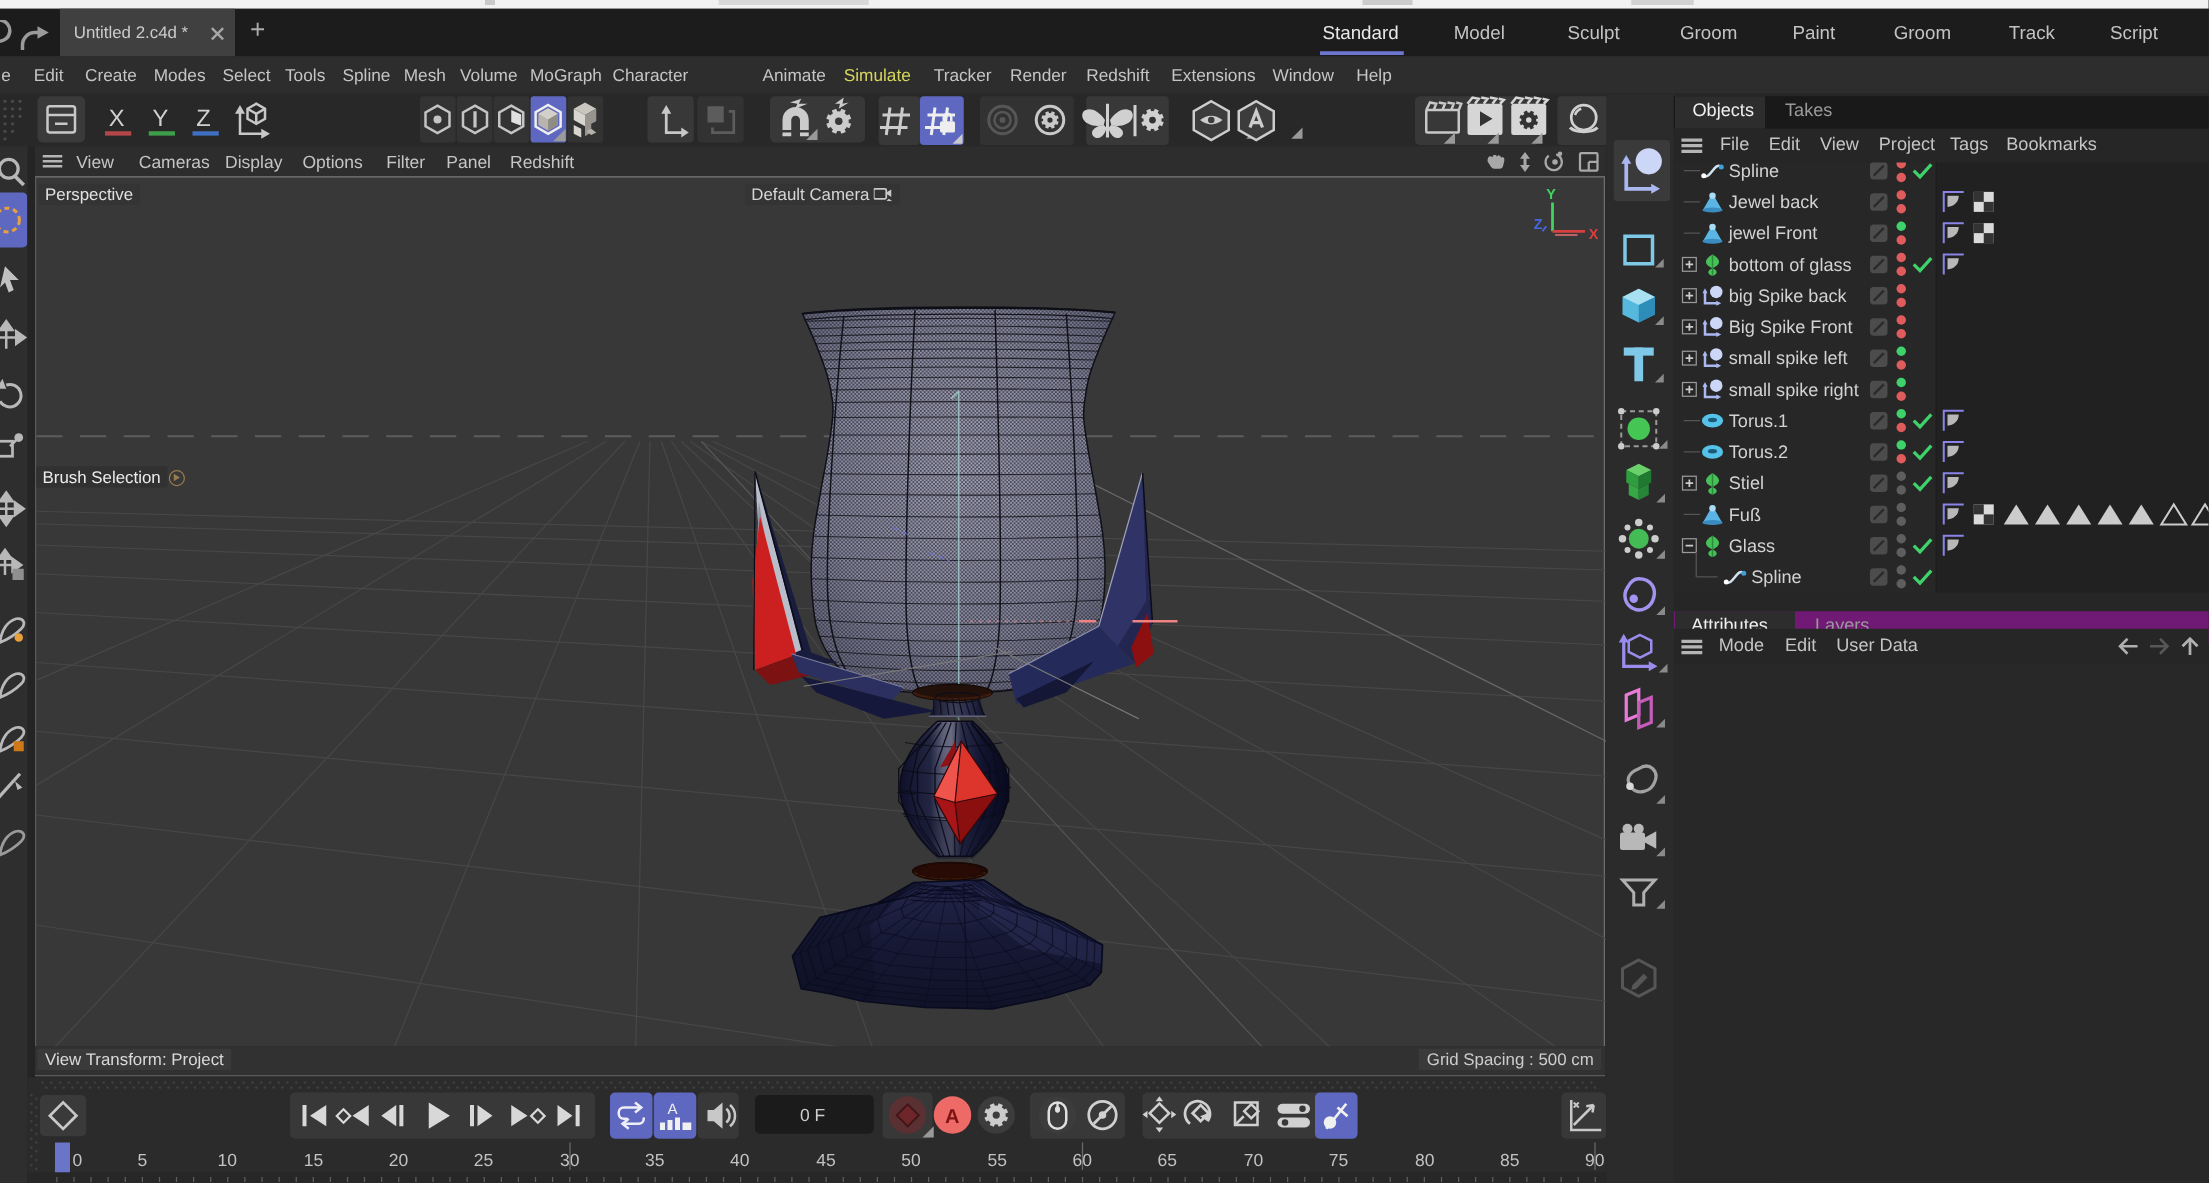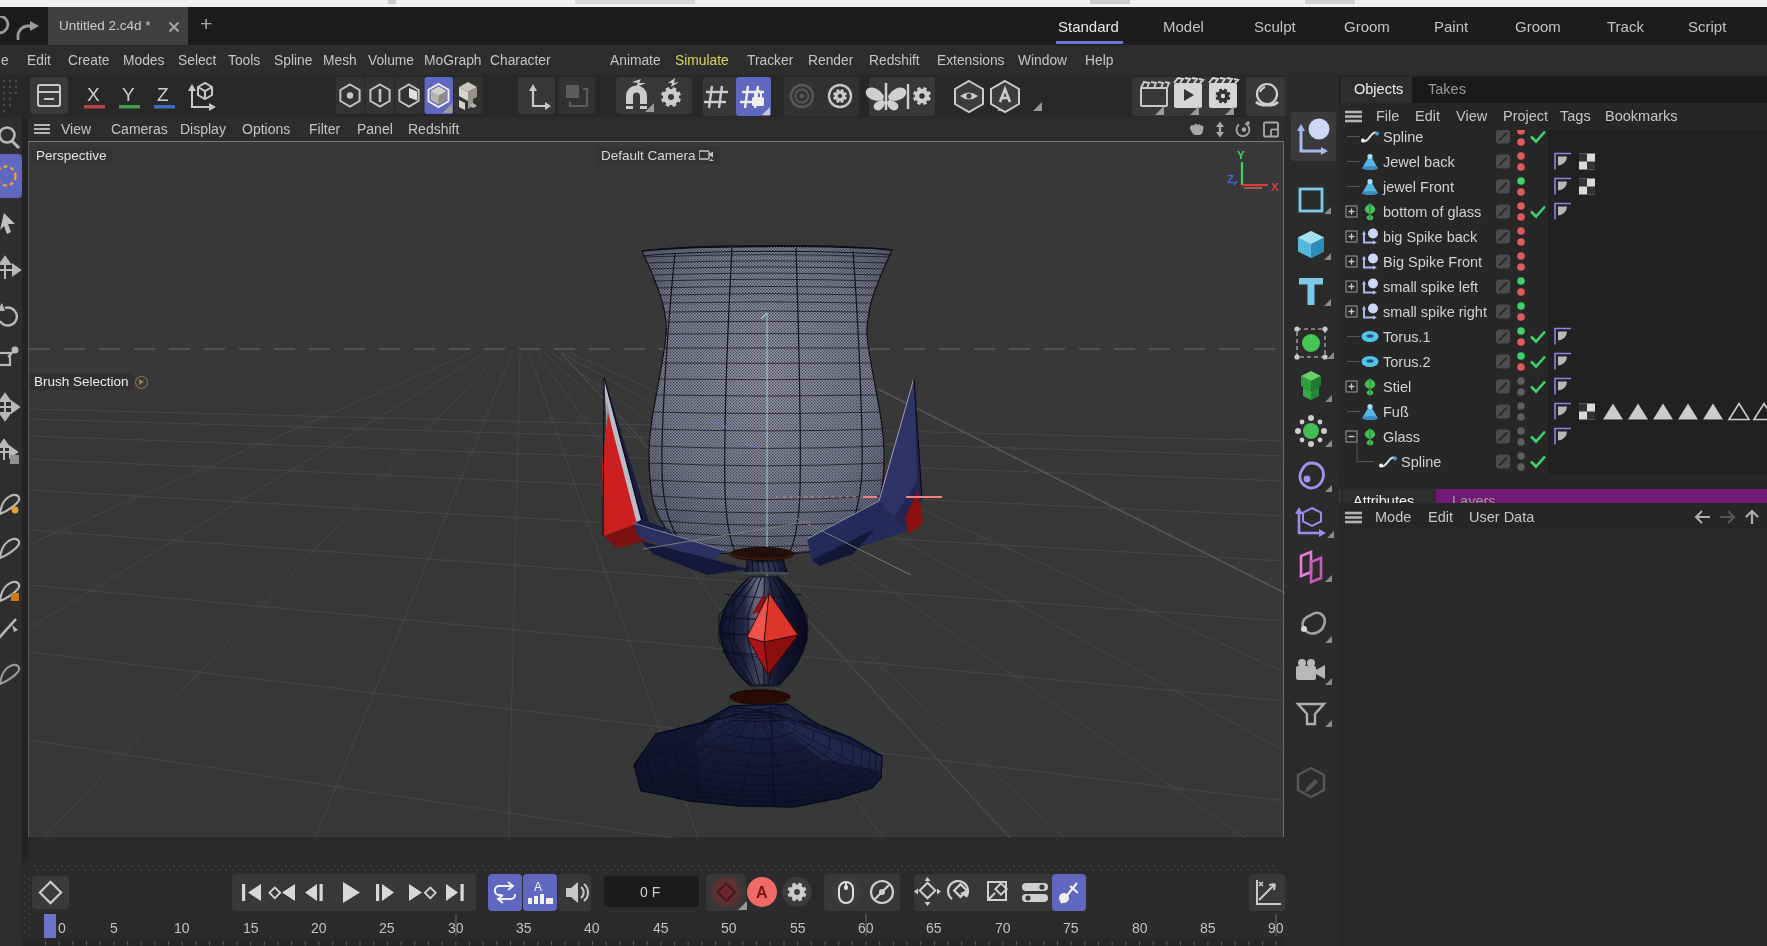--- a/index.html
+++ b/index.html
@@ -633,20 +633,24 @@
 <div class="abs" style="left:567px;top:5px;padding:1px 5px;background:#343434;font-size:13.5px;color:#d6d6d6;">Default Camera <svg width="16" height="11" style="vertical-align:-1px">
           <rect x="0" y="1" width="10" height="8" rx="1" fill="none" stroke="#c8c8c8" stroke-width="1.4"></rect>
           <path d="M 10 4 l 4 -2.5 v 6 l -4 -2.5 z" fill="#c8c8c8"></path>
           <path d="M 12 9 l 3 2 h -5 z" fill="#c8c8c8"></path>
         </svg></div>
 <div class="abs" style="left:0px;top:231px;padding:1px 5px;background:#313131;font-size:13.5px;color:#ececec;">Brush Selection</div>
 <div class="abs" style="left:106px;top:234px;width:13px;height:13px;border-radius:50%;border:1.4px solid #9a7a50;"></div>
 <div class="abs" style="left:110px;top:237px;width:0;height:0;border-left:5px solid #9a7a50;border-top:3.5px solid transparent;border-bottom:3.5px solid transparent;"></div>
 </div>
 
+  <div class="abs" style="left:28px;top:837px;width:1256px;height:24px;background:#313131;border-bottom:1px solid #5a5a5a;">
+    <div class="abs" style="left:2px;top:2px;padding:1px 6px;background:#3a3a3a;font-size:13.5px;color:#dadada;">View Transform: Project</div>
+    <div class="abs" style="right:3px;top:2px;padding:1px 6px;background:#3a3a3a;font-size:13.5px;color:#cccccc;">Grid Spacing : 500 cm</div>
+  </div>
 
   <div class="abs" id="rightstrip" style="left:1285px;top:75px;width:54px;height:871px;background:#2b2b2b;">
     <svg class="abs" style="left:0;top:0;" width="54" height="871" viewBox="1285 75 54 871">
 <rect x="1291" y="112" width="45" height="49" rx="3" fill="#3a3a3a"></rect>
 <g stroke="#aab8ef" stroke-width="3" fill="none">
 <path d="M 1301 127 L 1301 151 L 1324 151"></path>
 <path d="M 1297 131 L 1301 124 L 1305 131" fill="#aab8ef" stroke="none"></path>
 <path d="M 1321 147 L 1328 151 L 1321 155" fill="#aab8ef" stroke="none"></path>
 </g>
 <circle cx="1319" cy="129" r="10.5" fill="#ccd6f6"></circle>

